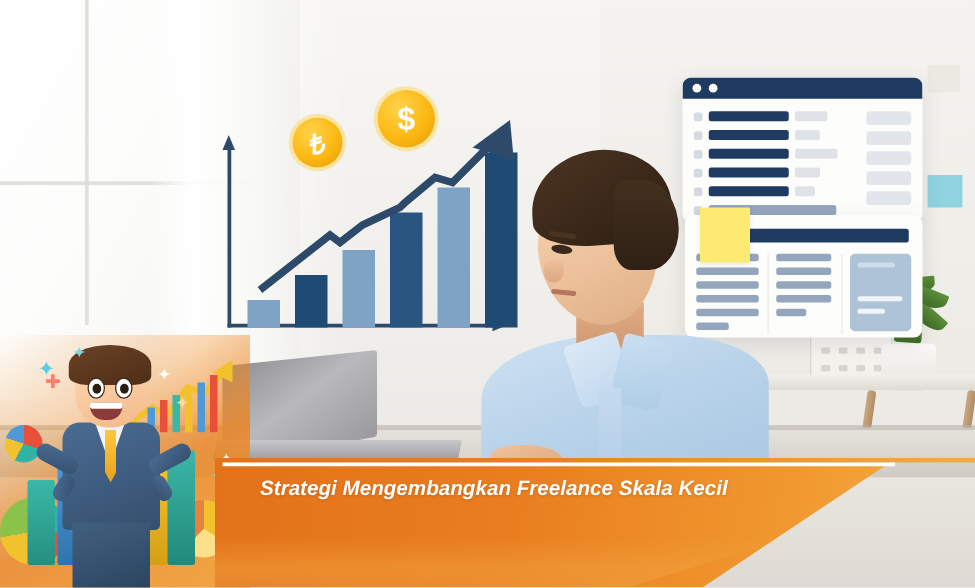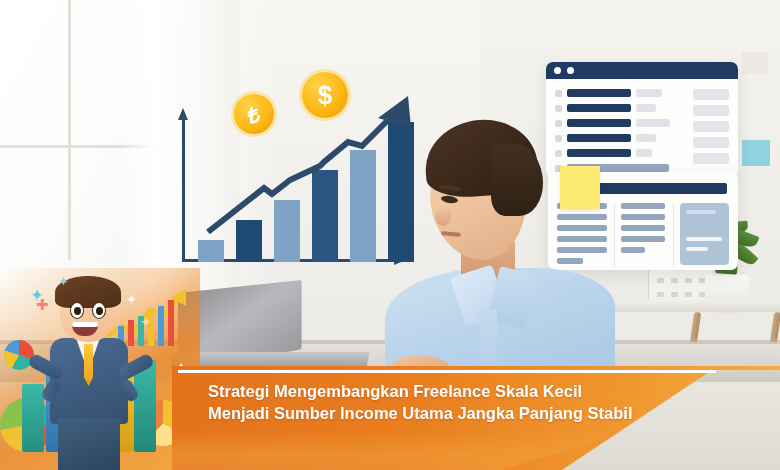--- a/index.html
+++ b/index.html
@@ -248,21 +248,21 @@
     position:absolute; left:58px; top:150px; width:62px; height:52px;
     background:linear-gradient(160deg,#41607f,#2c4560);
   }
   .m-arm {
     position:absolute; width:36px; height:14px;
     background:linear-gradient(160deg,#4a6b92,#35506f); border-radius:8px;
   }
 
   
   .banner {
-    position:absolute; left:172px; top:366px; width:608px; height:104px;
+    position:absolute; left:172px; top:366px; width:608px; height:104px;font-style:italic;
   }
   .banner-shape {
     position:absolute; inset:0;
     background:linear-gradient(100deg,#e3721a 0%,#e97d1f 38%,#f0962e 72%,#f5ae45 100%);
     clip-path:polygon(0 0, 100% 0, 100% 4px, 540px 4px, 390px 100%, 0 100%);
   }
   .banner-fade {
     position:absolute; left:0; bottom:0; width:100%; height:40px;
     background:linear-gradient(180deg,rgba(236,130,30,0) 0%,rgba(240,160,60,.55) 60%,rgba(245,185,100,.25) 100%);
     clip-path:polygon(0 0, 460px 0, 330px 100%, 0 100%);
@@ -506,17 +506,16 @@
   <div class="sparkle" style="position:absolute; left:30px; top:285px; font-size:17px; color:#5ecde0;">✦</div>
   <div class="sparkle" style="position:absolute; left:126px; top:292px; font-size:13px; color:#ffffff;">✦</div>
   <div class="sparkle" style="position:absolute; left:176px; top:360px; font-size:12px; color:#ffffff;">✦</div>
 
   <div class="banner">
     <div class="banner-shape"></div>
     <div class="banner-fade"></div>
     <div class="banner-rule"></div>
     <div class="banner-text">
       <div>Strategi Mengembangkan Freelance Skala Kecil</div>
-      <div>Menjadi Sumber Income Utama Jangka Panjang Stabil</div>
     </div>
   </div>
 
 </div>
 
 </body></html>

